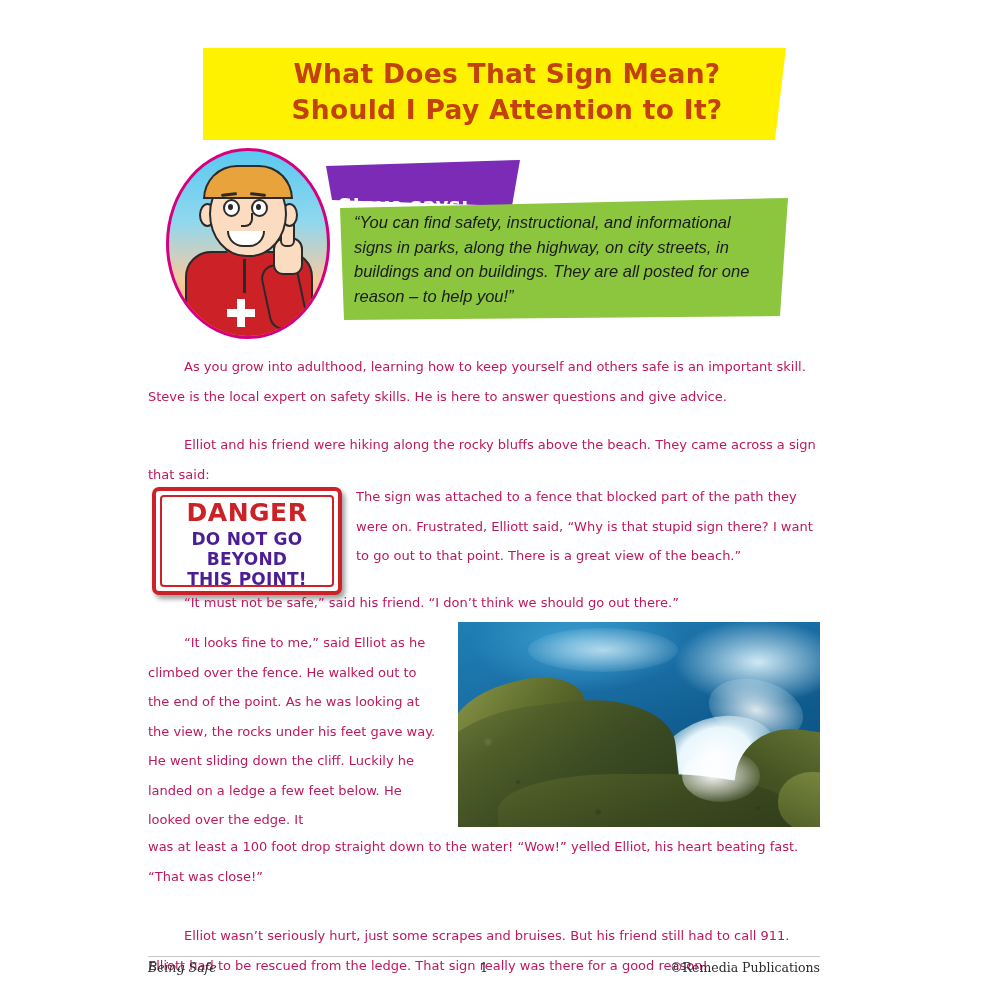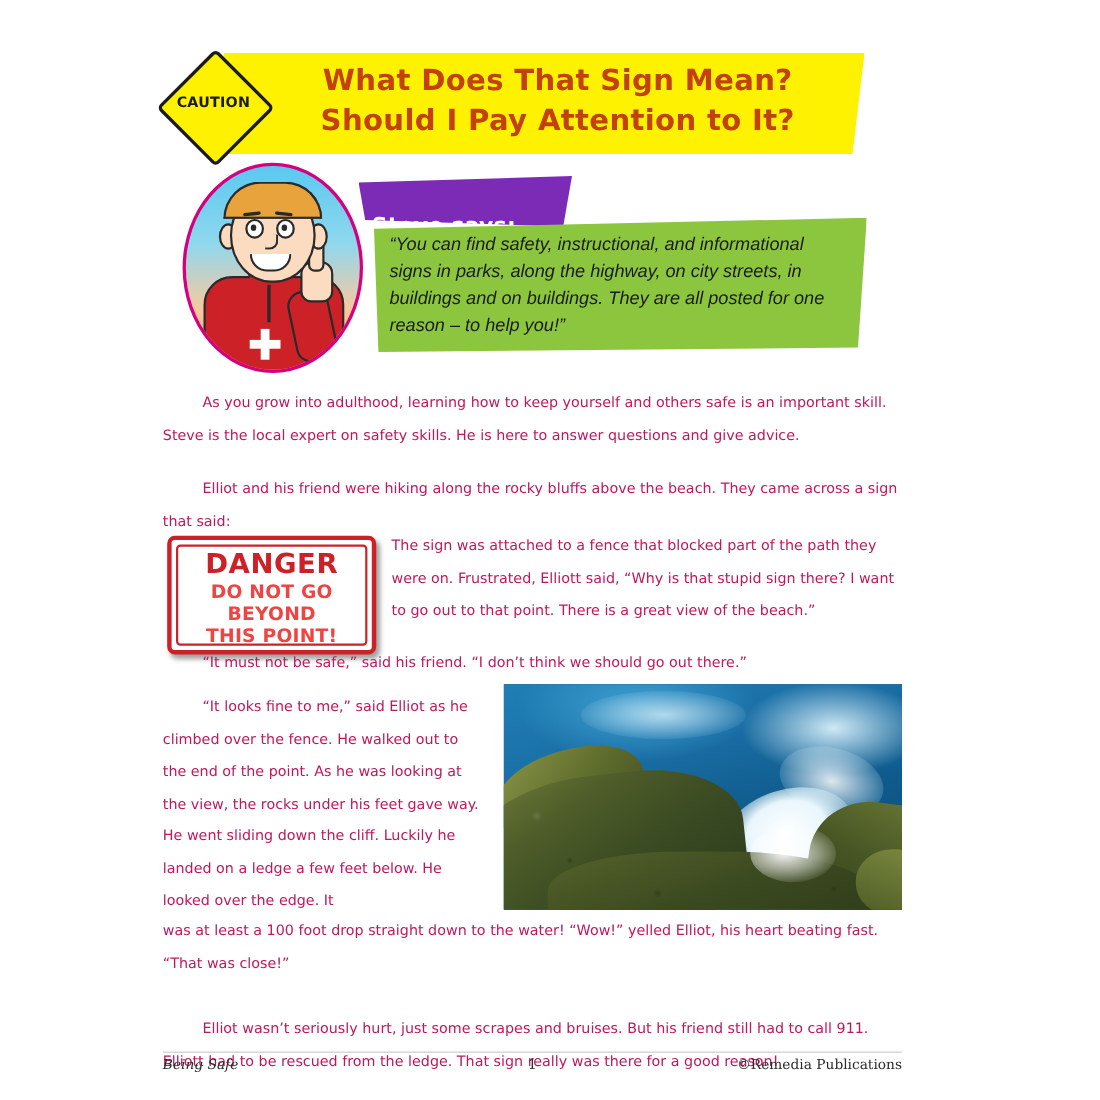--- a/index.html
+++ b/index.html
@@ -154,21 +154,21 @@
     position:absolute;left:4px;top:4px;right:4px;bottom:4px;
     border:2px solid #cc2127;border-radius:4px;
   }
   .danger-word{
     position:absolute;left:0;top:7px;width:182px;text-align:center;
     color:#cc2127;font-family:"DejaVu Sans", sans-serif;font-weight:bold;
     font-size:25px;letter-spacing:0.5px;
   }
   .danger-sub{
     position:absolute;left:0;top:38px;width:182px;text-align:center;
-    color:#ef4444;font-family:"DejaVu Sans", sans-serif;font-weight:bold;
+    color:#4c1d95;font-family:"DejaVu Sans", sans-serif;font-weight:bold;
     font-size:17px;line-height:20px;white-space:pre-line;letter-spacing:0.2px;
   }
 
   #p3{left:356px;top:482px;width:464px;}
   #p4{left:148px;top:588px;width:672px;}
 
   
   .photo{
     position:absolute;left:458px;top:622px;width:362px;height:205px;
     overflow:hidden;background:#0a4f7a;
@@ -258,24 +258,20 @@
 </style>
 </head>
 <body>
 
 <div class="page">
 
   <div class="header-band">
     <div class="yellow-banner"></div>
     <div class="banner-title">What Does That Sign Mean?
 Should I Pay Attention to It?</div>
-    <div class="caution-diamond">
-      <div class="dia"></div>
-      <div class="caution-text">CAUTION</div>
-    </div>
   </div>
 
   <div class="steve-block">
 
     <div class="steve-avatar">
       <div class="av-shirt"></div>
       <div class="av-cross"></div>
       <div class="av-arm"></div>
       <div class="av-hand"></div>
       <div class="av-finger"></div>

